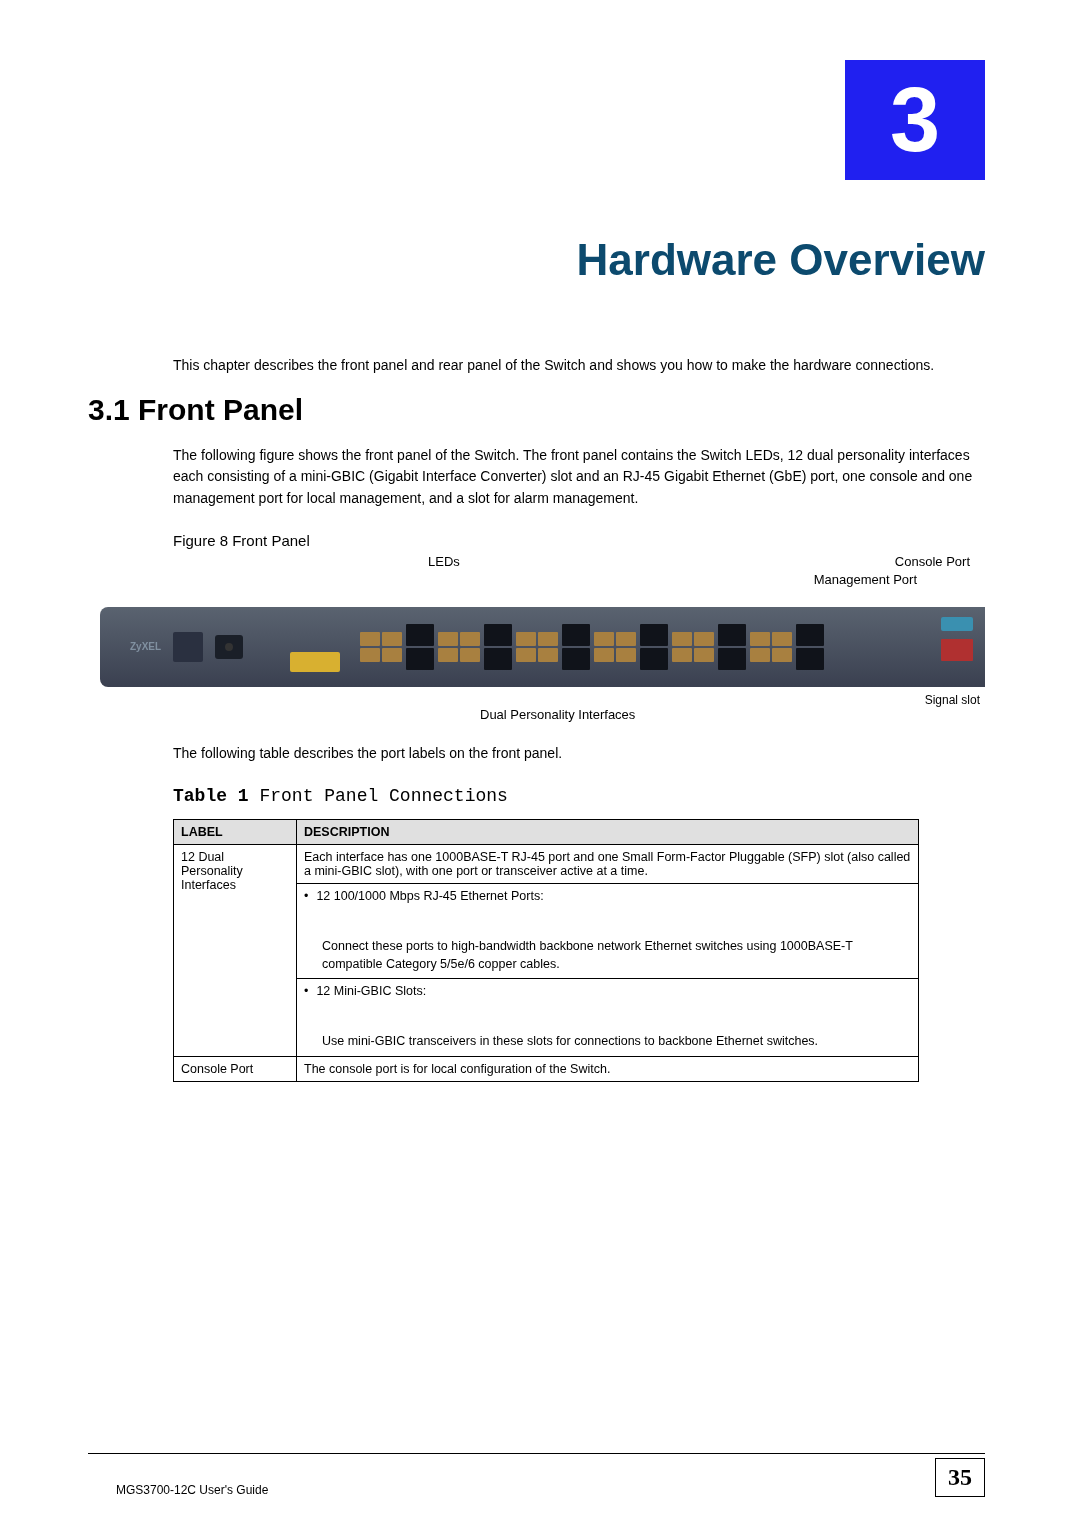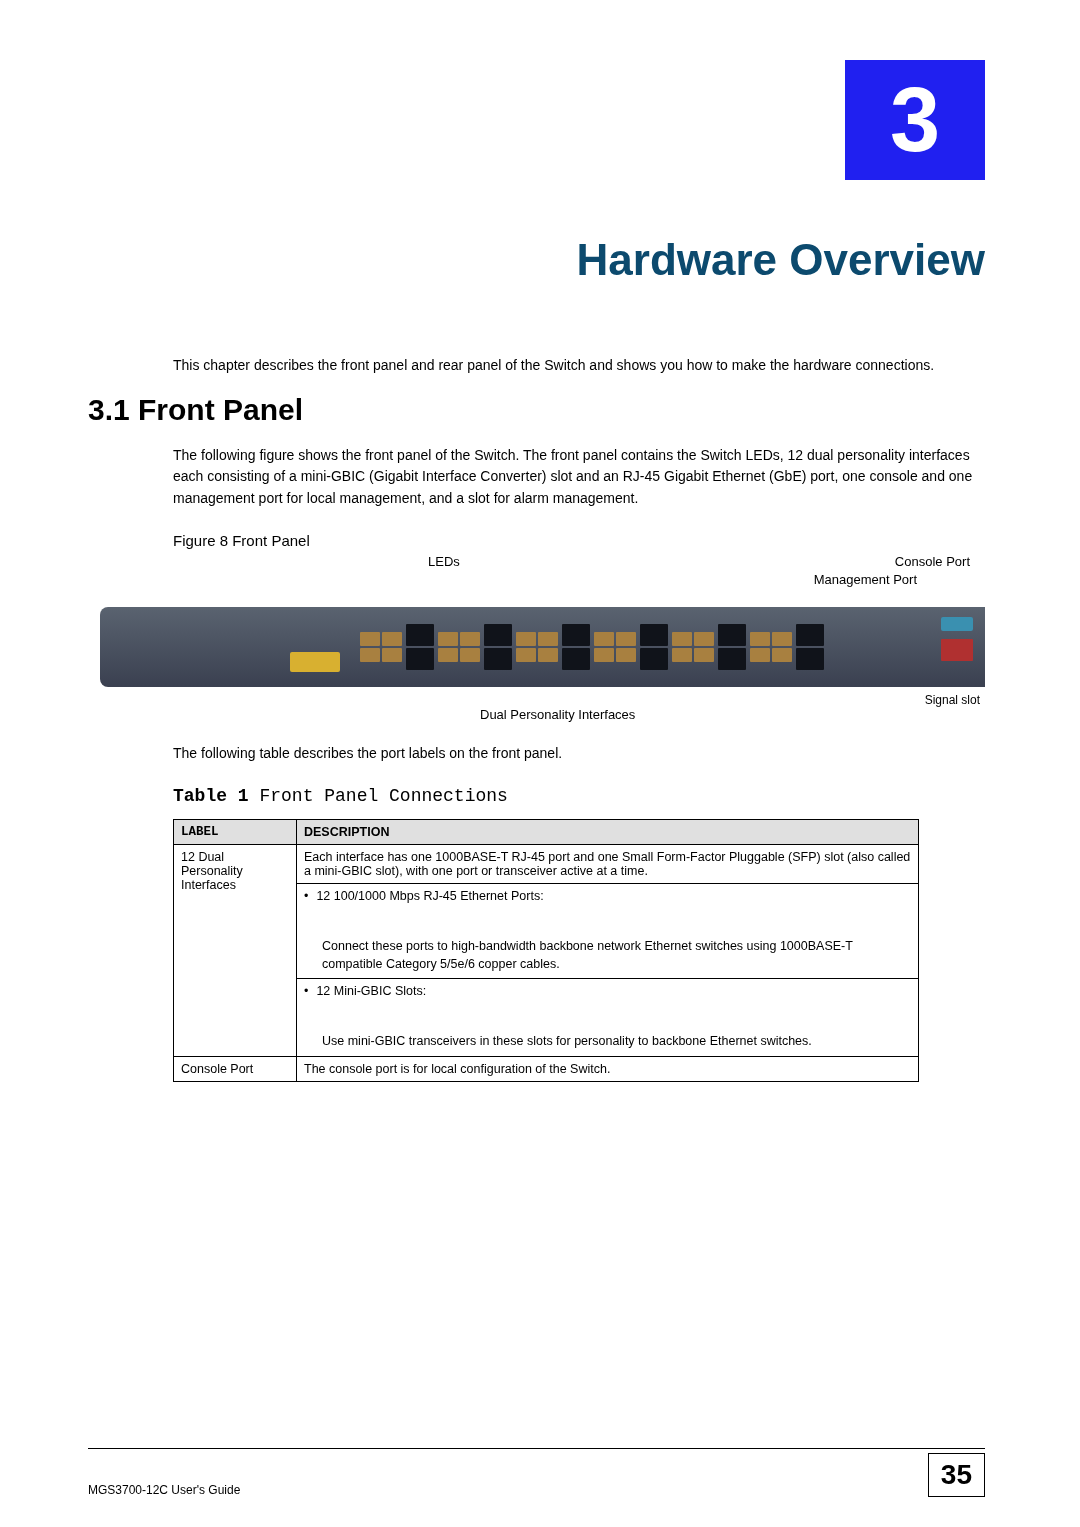--- a/index.html
+++ b/index.html
@@ -45,22 +45,22 @@
     .label-signal { position: absolute; right: 5px; top: 6px; font-size: 12px; }
     .table-title { font-family: Liberation Mono, monospace; font-size: 18px; margin-left: 85px; margin-bottom: 13px; }
     .table-title b { font-weight: bold; }
     table.fp { border-collapse: collapse; margin-left: 85px; width: 746px; font-size: 12.5px; }
     table.fp td, table.fp th { border: 1px solid #000; padding: 5px 7px; vertical-align: top; text-align: left; }
     table.fp th { background: #e0e0e0; font-weight: bold; }
     .bullet { display: flex; gap: 8px; margin-bottom: 4px; }
     .bullet::before { content: '•'; }
     .indent { padding-left: 18px; line-height: 1.4; margin-top: 35px; }
     .footer { position: absolute; bottom: 30px; left: 88px; right: 95px; display: flex; align-items: flex-end; justify-content: space-between; border-top: 1px solid #000; padding-top: 4px; }
-    .footer-left { font-size: 12px; }
-    .footer-right { border: 1px solid #000; padding: 5px 12px; font-size: 28px; font-weight: bold; font-family: Liberation Sans, sans-serif; }
+    .footer-left { font-size: 12px; margin-left: 28px; }
+    .footer-right { border: 1px solid #000; padding: 5px 12px; font-size: 24px; font-weight: bold; font-family: Liberation Serif, serif; }
   </style>
 </head>
 <body>
 
 <div class="page">
 
   <div class="chapter-box">
     <span class="chapter-number">3</span>
   </div>
 
@@ -77,20 +77,25 @@
   </p>
 
   <div class="figure-area">
     <div class="figure-labels">
       <span class="label-leds">LEDs</span>
       <span class="label-console">Console Port</span>
       <span class="label-mgmt">Management Port</span>
     </div>
 
     <div class="panel-image">
+      <div class="panel-left">
+        <span class="panel-logo">ZyXEL</span>
+        <div class="led-block"></div>
+        <div class="btn-block"></div>
+      </div>
       <div class="alarm"></div>
       <div class="ports-area">
         <div class="port-group">
           <div class="port-row">
               <div class="sfp-port"></div>
               <div class="sfp-port"></div>
             </div>
           <div class="port-row">
               <div class="sfp-port"></div>
               <div class="sfp-port"></div>
@@ -185,41 +190,41 @@
 
   <p class="section-body">The following table describes the port labels on the front panel.</p>
 
   <p class="table-title">
     <b>Table 1</b><span>   Front Panel Connections</span>
   </p>
 
   <table class="fp">
     <tbody>
         <tr>
-      <th style="width:123px;font-family:Liberation Mono, monospace;">LABEL</th>
+      <th style="width:123px;">LABEL</th>
       <th>DESCRIPTION</th>
     </tr>
     <tr>
       <td rowspan="3">12 Dual Personality Interfaces</td>
       <td>Each interface has one 1000BASE-T RJ-45 port and one Small Form-Factor Pluggable (SFP) slot (also called a mini-GBIC slot), with one port or transceiver active at a time.</td>
     </tr>
     <tr>
       <td>
         <div class="bullet">
               <span>12 100/1000 Mbps RJ-45 Ethernet Ports:</span>
             </div>
         <div class="indent">Connect these ports to high-bandwidth backbone network Ethernet switches using 1000BASE-T compatible Category 5/5e/6 copper cables.</div>
       </td>
     </tr>
     <tr>
       <td>
         <div class="bullet">
               <span>12 Mini-GBIC Slots:</span>
             </div>
-        <div class="indent">Use mini-GBIC transceivers in these slots for personality to backbone Ethernet switches.</div>
+        <div class="indent">Use mini-GBIC transceivers in these slots for connections to backbone Ethernet switches.</div>
       </td>
     </tr>
     <tr>
       <td>Console Port</td>
       <td>The console port is for local configuration of the Switch.</td>
     </tr>
   </tbody>
     </table>
 
   <div class="footer">

